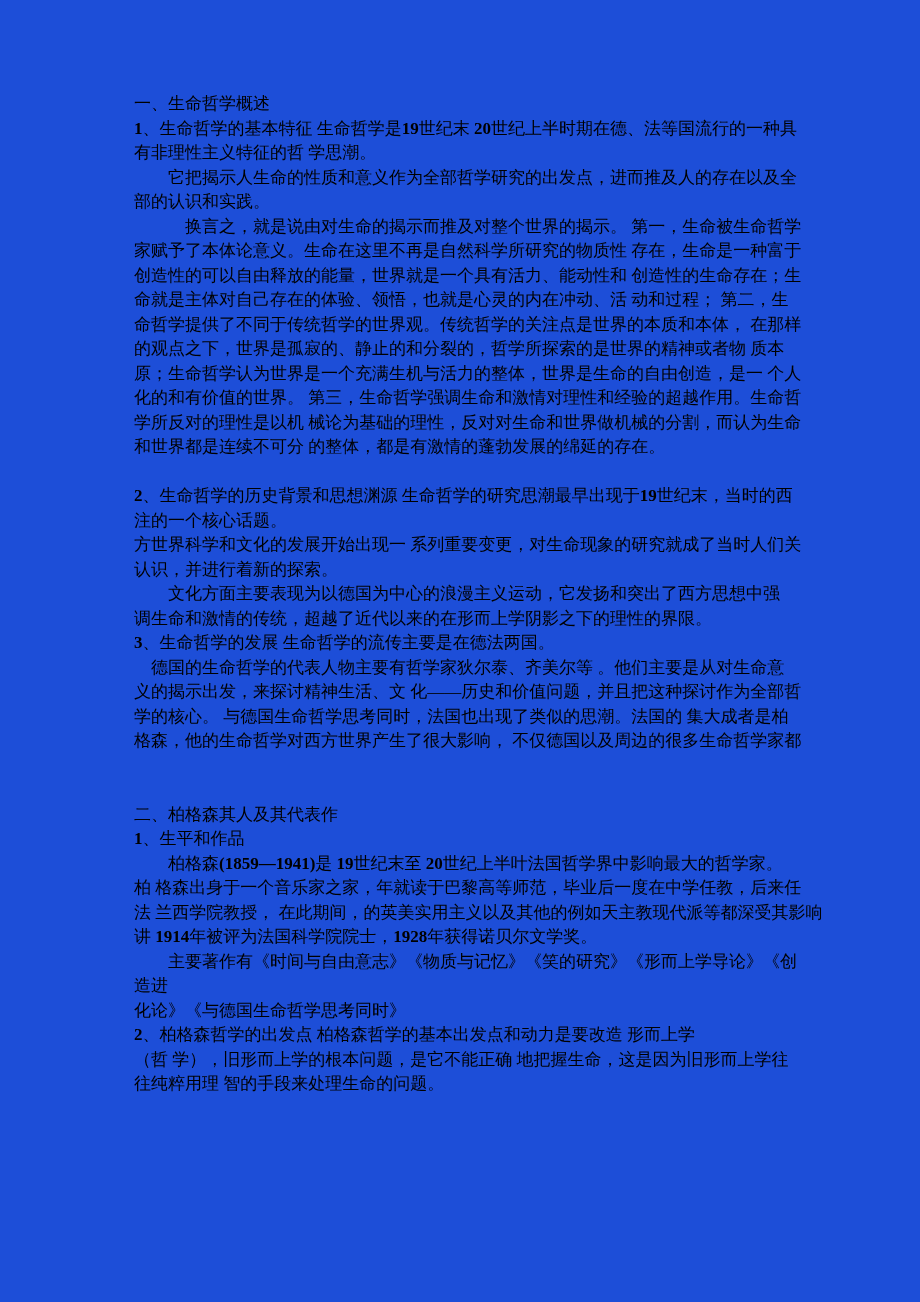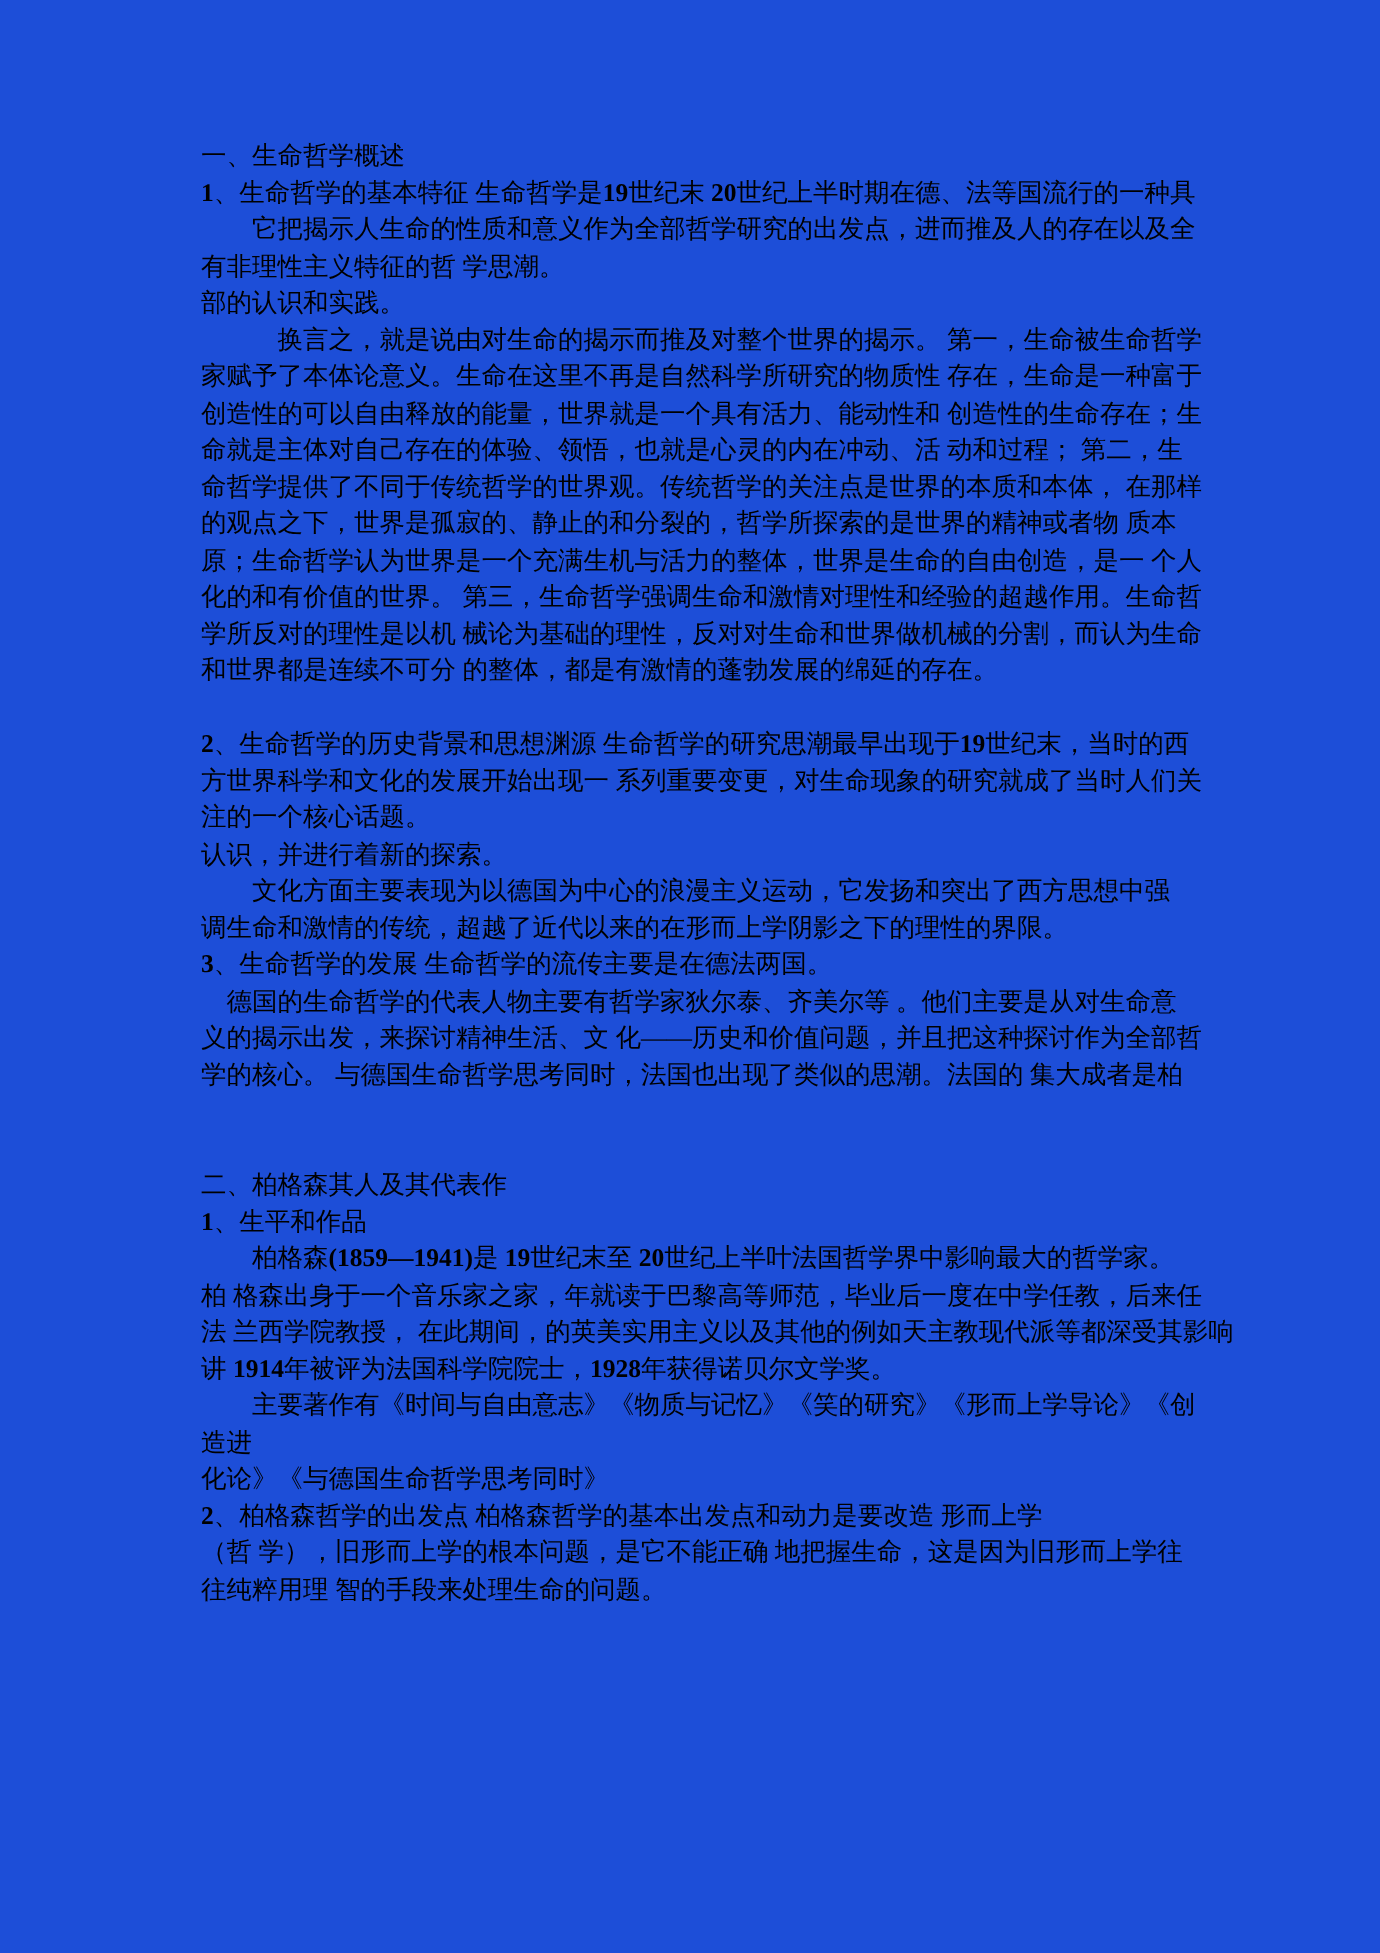--- a/index.html
+++ b/index.html
@@ -33,44 +33,45 @@
     font-family: "Liberation Serif", "DejaVu Serif", serif;
   }
 </style>
 </head>
 <body>
 
 <div class="document-page">
   <div class="document-body">
       <div class="line">一、生命哲学概述</div>
       <div class="line"><b>1</b>、生命哲学的基本特征 生命哲学是<b>19</b>世纪末 <b>20</b>世纪上半时期在德、法等国流行的一种具</div>
+      <div class="line">有非理性主义特征的哲 学思潮。</div>
       <div class="line">　　它把揭示人生命的性质和意义作为全部哲学研究的出发点，进而推及人的存在以及全</div>
-      <div class="line">有非理性主义特征的哲 学思潮。</div>
       <div class="line">部的认识和实践。</div>
       <div class="line">　　　换言之，就是说由对生命的揭示而推及对整个世界的揭示。 第一，生命被生命哲学</div>
       <div class="line">家赋予了本体论意义。生命在这里不再是自然科学所研究的物质性 存在，生命是一种富于</div>
       <div class="line">创造性的可以自由释放的能量，世界就是一个具有活力、能动性和 创造性的生命存在；生</div>
       <div class="line">命就是主体对自己存在的体验、领悟，也就是心灵的内在冲动、活 动和过程； 第二，生</div>
       <div class="line">命哲学提供了不同于传统哲学的世界观。传统哲学的关注点是世界的本质和本体， 在那样</div>
       <div class="line">的观点之下，世界是孤寂的、静止的和分裂的，哲学所探索的是世界的精神或者物 质本</div>
       <div class="line">原；生命哲学认为世界是一个充满生机与活力的整体，世界是生命的自由创造，是一 个人</div>
       <div class="line">化的和有价值的世界。 第三，生命哲学强调生命和激情对理性和经验的超越作用。生命哲</div>
       <div class="line">学所反对的理性是以机 械论为基础的理性，反对对生命和世界做机械的分割，而认为生命</div>
       <div class="line">和世界都是连续不可分 的整体，都是有激情的蓬勃发展的绵延的存在。</div>
       <div class="line">&nbsp;</div>
       <div class="line"><b>2</b>、生命哲学的历史背景和思想渊源 生命哲学的研究思潮最早出现于<b>19</b>世纪末，当时的西</div>
+      <div class="line">注的一个核心话题。</div>
       <div class="line">方世界科学和文化的发展开始出现一 系列重要变更，对生命现象的研究就成了当时人们关</div>
-      <div class="line">注的一个核心话题。</div>
       <div class="line">认识，并进行着新的探索。</div>
       <div class="line">　　文化方面主要表现为以德国为中心的浪漫主义运动，它发扬和突出了西方思想中强</div>
       <div class="line">调生命和激情的传统，超越了近代以来的在形而上学阴影之下的理性的界限。</div>
       <div class="line"><b>3</b>、生命哲学的发展 生命哲学的流传主要是在德法两国。</div>
       <div class="line">　德国的生命哲学的代表人物主要有哲学家狄尔泰、齐美尔等 。他们主要是从对生命意</div>
       <div class="line">义的揭示出发，来探讨精神生活、文 化——历史和价值问题，并且把这种探讨作为全部哲</div>
       <div class="line">学的核心。 与德国生命哲学思考同时，法国也出现了类似的思潮。法国的 集大成者是柏</div>
+      <div class="line">格森，他的生命哲学对西方世界产生了很大影响， 不仅德国以及周边的很多生命哲学家都</div>
       <div class="line">&nbsp;</div>
       <div class="line">&nbsp;</div>
       <div class="line">二、柏格森其人及其代表作</div>
       <div class="line"><b>1</b>、生平和作品</div>
       <div class="line">　　柏格森<b>(1859—1941)</b>是 <b>19</b>世纪末至 <b>20</b>世纪上半叶法国哲学界中影响最大的哲学家。</div>
       <div class="line">柏 格森出身于一个音乐家之家，年就读于巴黎高等师范，毕业后一度在中学任教，后来任</div>
       <div class="line">法 兰西学院教授， 在此期间，的英美实用主义以及其他的例如天主教现代派等都深受其影响</div>
       <div class="line">讲 <b>1914</b>年被评为法国科学院院士，<b>1928</b>年获得诺贝尔文学奖。</div>
       <div class="line">　　主要著作有《时间与自由意志》《物质与记忆》《笑的研究》《形而上学导论》《创</div>
       <div class="line">造进</div>

